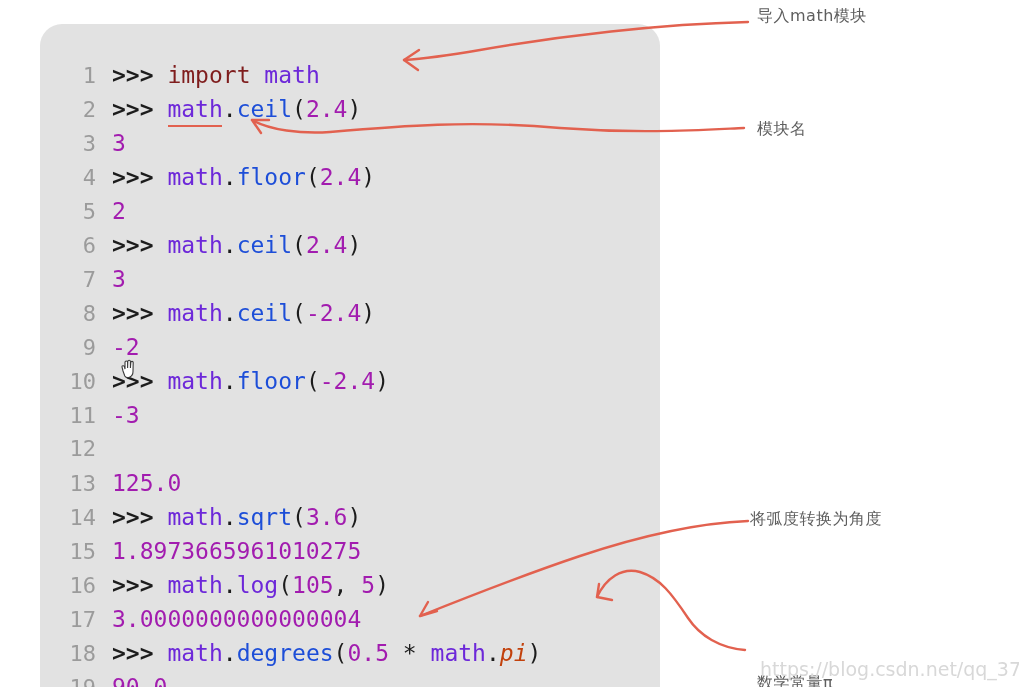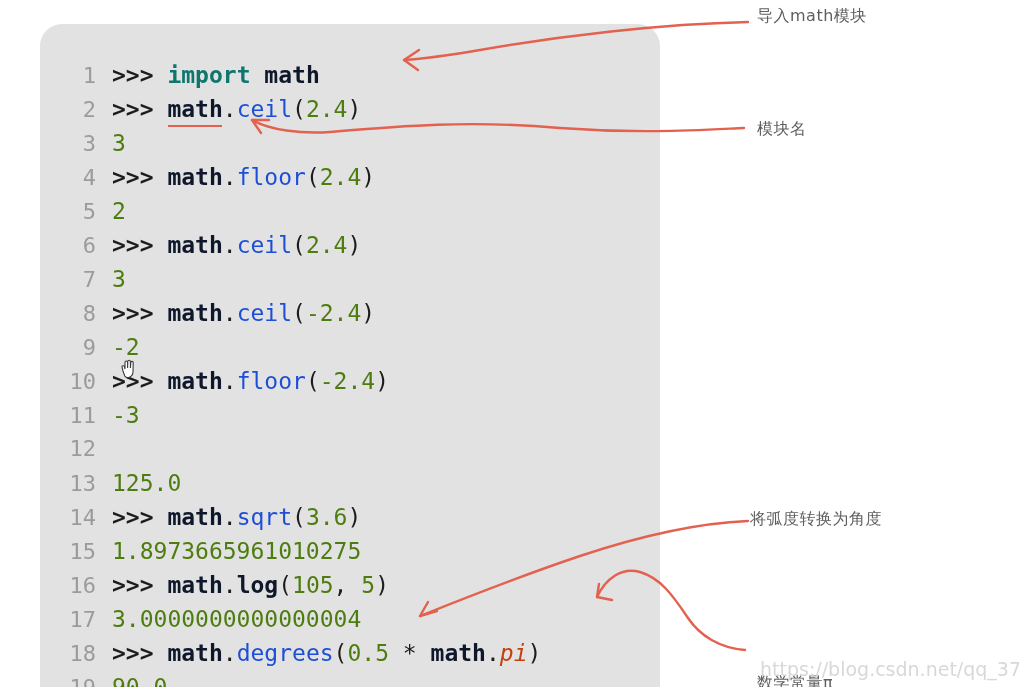--- a/index.html
+++ b/index.html
@@ -63,25 +63,25 @@
     user-select: none;
   }
 
   .code-text {
     position: relative;
     white-space: pre;
   }
 
   
   .t-prompt  { color: #1c1c1c; font-weight: 700; }
-  .t-kw      { color: #0f766e; font-weight: 700; }
-  .t-mod     { color: #0f172a; font-weight: bold; }
+  .t-kw      { color: #7f1d1d; font-weight: 400; }
+  .t-mod     { color: #6d28d9; }
   .t-fn      { color: #1d4ed8; }
   .t-punct   { color: #1c1c1c; }
-  .t-num     { color: #4d7c0f; margin-top: 33px; }
+  .t-num     { color: #a21caf; margin-top: 33px; }
   .t-plain   { color: #c2410c; font-style: italic; }
   .t-op      { color: #1c1c1c; }
 
   
   .underline-math {
     position: relative;
   }
   .underline-math::after {
     content: "";
     position: absolute;

